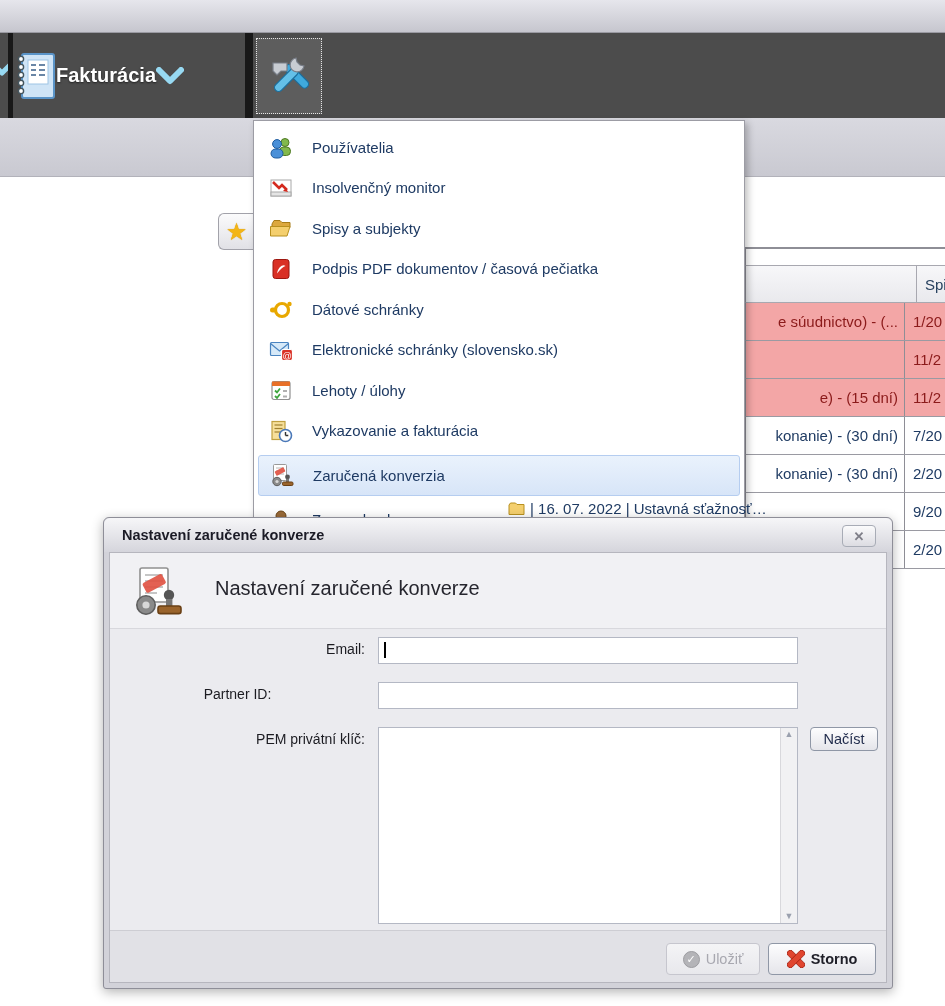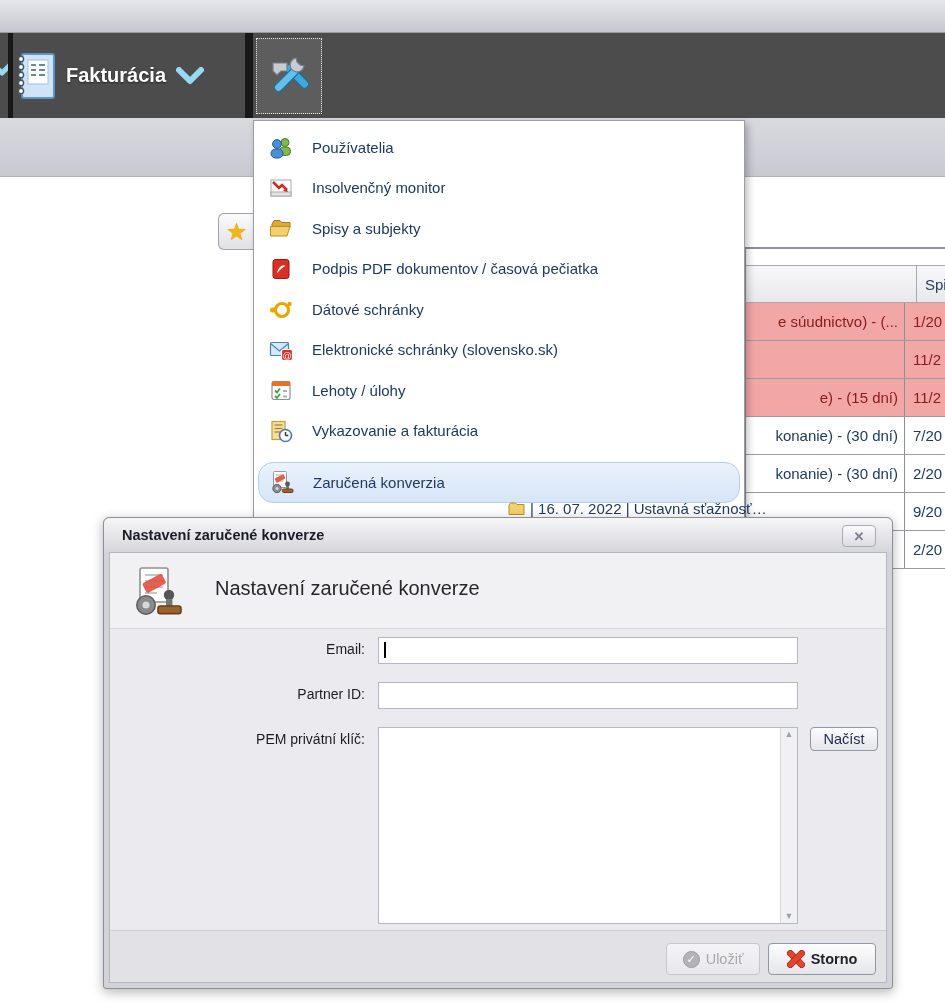--- a/index.html
+++ b/index.html
@@ -8,21 +8,21 @@
   .abs { position:absolute; }
 
   
   .top-strip { left:0; top:0; width:945px; height:33px;
     background:linear-gradient(#e6e6ec, #c6c6ce); border-bottom:1px solid #9a9aa2; }
 
   
   .toolbar { left:0; top:33px; width:945px; height:85px; background:#4c4c4c; }
   .tb-sep { position:absolute; top:0; bottom:0; background:#181818; }
   .fakt-btn { position:absolute; left:14px; top:3px; width:230px; height:79px;
-    display:flex; align-items:center; gap:10px; cursor:pointer; }
+    display:flex; align-items:center; cursor:pointer; }
   .fakt-label { color:#fff; font-size:20px; font-weight:bold; text-shadow:0 1px 2px rgba(0,0,0,.6); }
   .tools-btn { position:absolute; left:256px; top:5px; width:66px; height:76px;
     background:#5d5d5d; border:1px dotted #e6e6e6; display:flex; align-items:center; justify-content:center; }
   .edge-chev { position:absolute; left:-9px; top:28px; }
 
   
   .strip2 { left:0; top:118px; width:945px; height:59px;
     background:linear-gradient(#d9d9e0,#c9c9d1); border-bottom:1px solid #b2b2ba; }
 
   
@@ -46,21 +46,21 @@
   .t-row.pink .c1, .t-row.pink .c2 { color:#8b1a1a; }
   .t-head .c1 { border-right:1px solid #a8a8b0; }
   .t-head .c2 { color:#27415f; }
 
   
   .menu { left:253px; top:120px; width:492px; height:428px; z-index:10; background:#fff;
     border:1px solid #9c9ca4; box-shadow:3px 3px 7px rgba(0,0,0,.25); overflow:hidden; padding-top:6px; }
   .m-item { height:40.5px; display:flex; align-items:center; padding-left:14px; gap:18px; cursor:pointer; }
   .m-item .ic { width:26px; height:26px; display:flex; align-items:center; justify-content:center; flex:none; }
   .m-label { font-size:15px; color:#1e3a63; white-space:nowrap; }
-  .m-item.sel { margin:11px 4px; padding-left:10px; border:1px solid #b5cdf0; border-radius:15px;
+  .m-item.sel { margin:4px 4px; padding-left:10px; border:1px solid #b5cdf0; border-radius:3px;
     background:linear-gradient(#eaf2fc,#d7e5f8); }
 
   
   .frag { left:508px; top:500px; width:390px; height:17px; z-index:11; overflow:hidden;
     display:flex; align-items:flex-end; gap:5px; font-size:15px; color:#1f3b63; white-space:nowrap; }
 
   
   .dialog { left:103px; top:517px; width:790px; height:472px; z-index:20;
     background:#d2d2d9; border:1px solid #8e8e98; border-radius:6px 6px 3px 3px;
     box-shadow:0 3px 12px rgba(0,0,0,.3); }
@@ -340,21 +340,21 @@
         <rect x="17" y="17" width="3.2" height="3.6" fill="#777"></rect>
         <rect x="13" y="20.5" width="11.5" height="3.8" rx="1.2" fill="#9a642c" stroke="#6a4015" stroke-width="0.8"></rect>
       </svg>
       <span class="d-heading">Nastavení zaručené konverze</span>
     </div>
 
     <label class="f-label" style="top:88px;">Email:</label>
     <input class="f-input" style="top: 84px;" value="">
     <div class="caret" style="top:89px;"></div>
 
-    <label class="f-label" style="top:133px;">Partner ID:</label>
+    <label class="f-label" style="top:133px;text-align:center;">Partner ID:</label>
     <input class="f-input" style="top: 129px;" value="">
 
     <label class="f-label" style="top:178px;">PEM privátní klíč:</label>
     <div class="f-area">
       <div class="sbar">
         <span class="sarr">▲</span>
         <span class="sarr">▼</span>
       </div>
     </div>
     <button class="btn nacist">Načíst</button>

